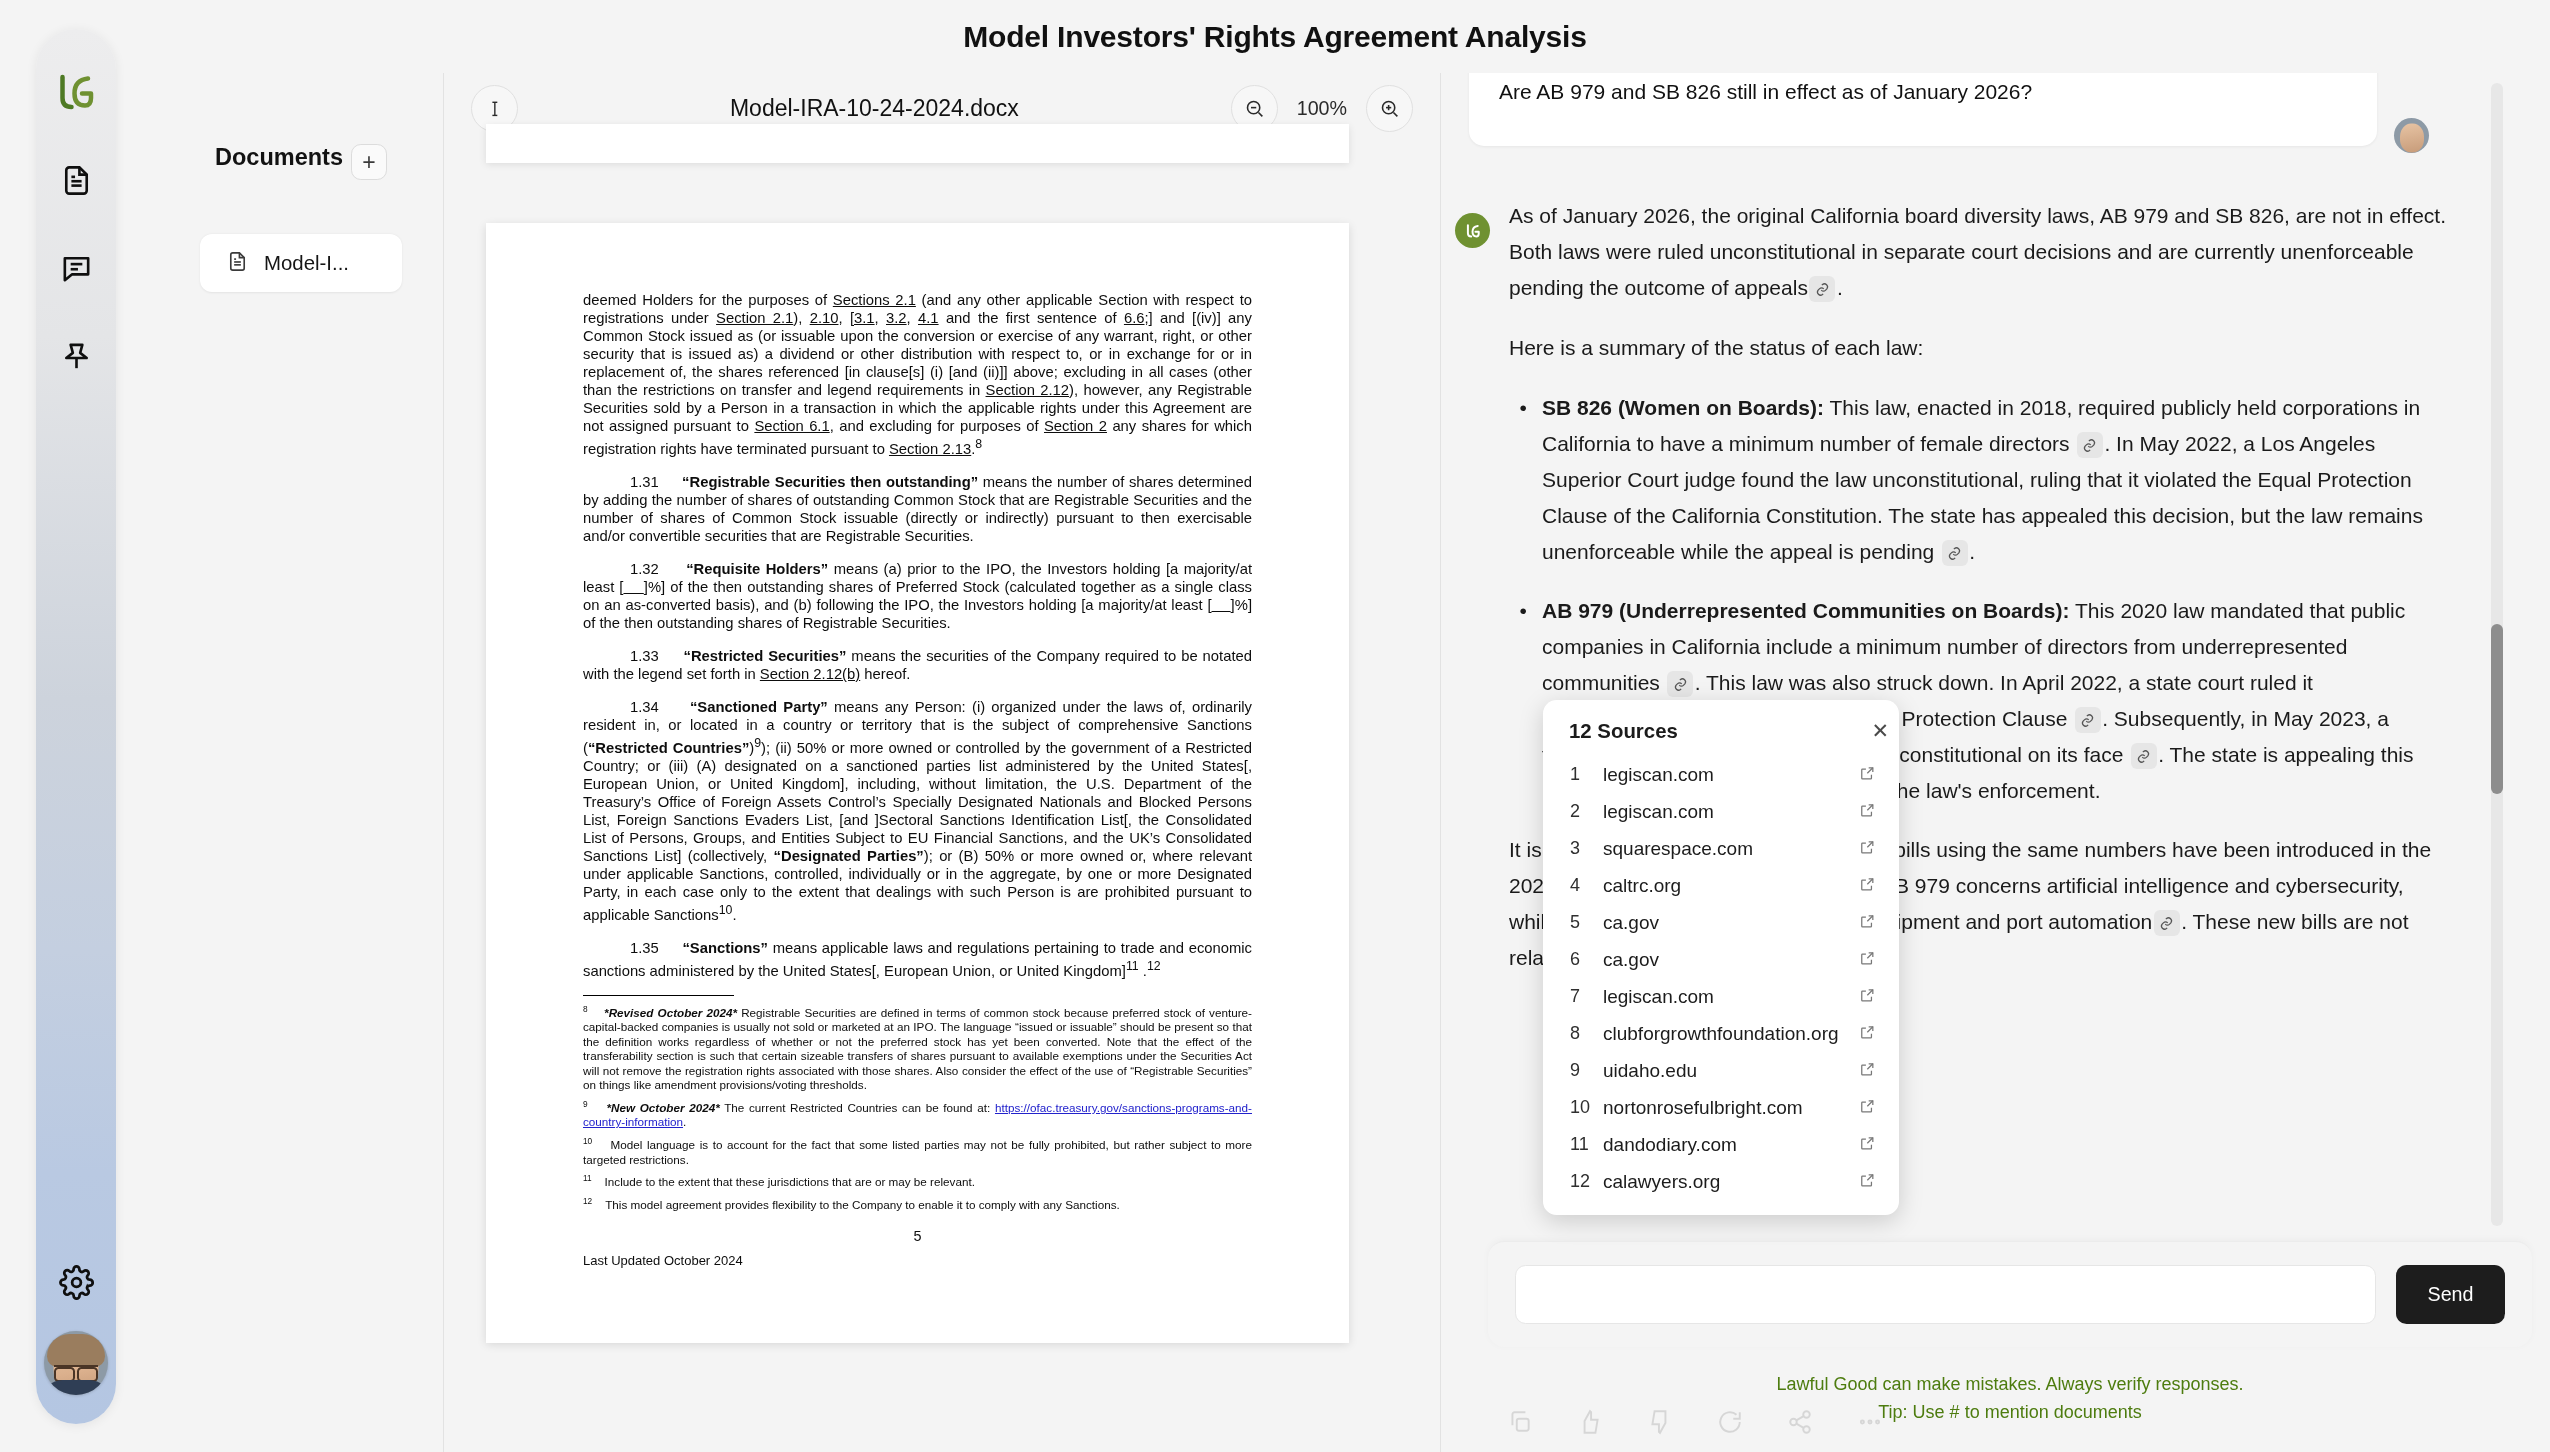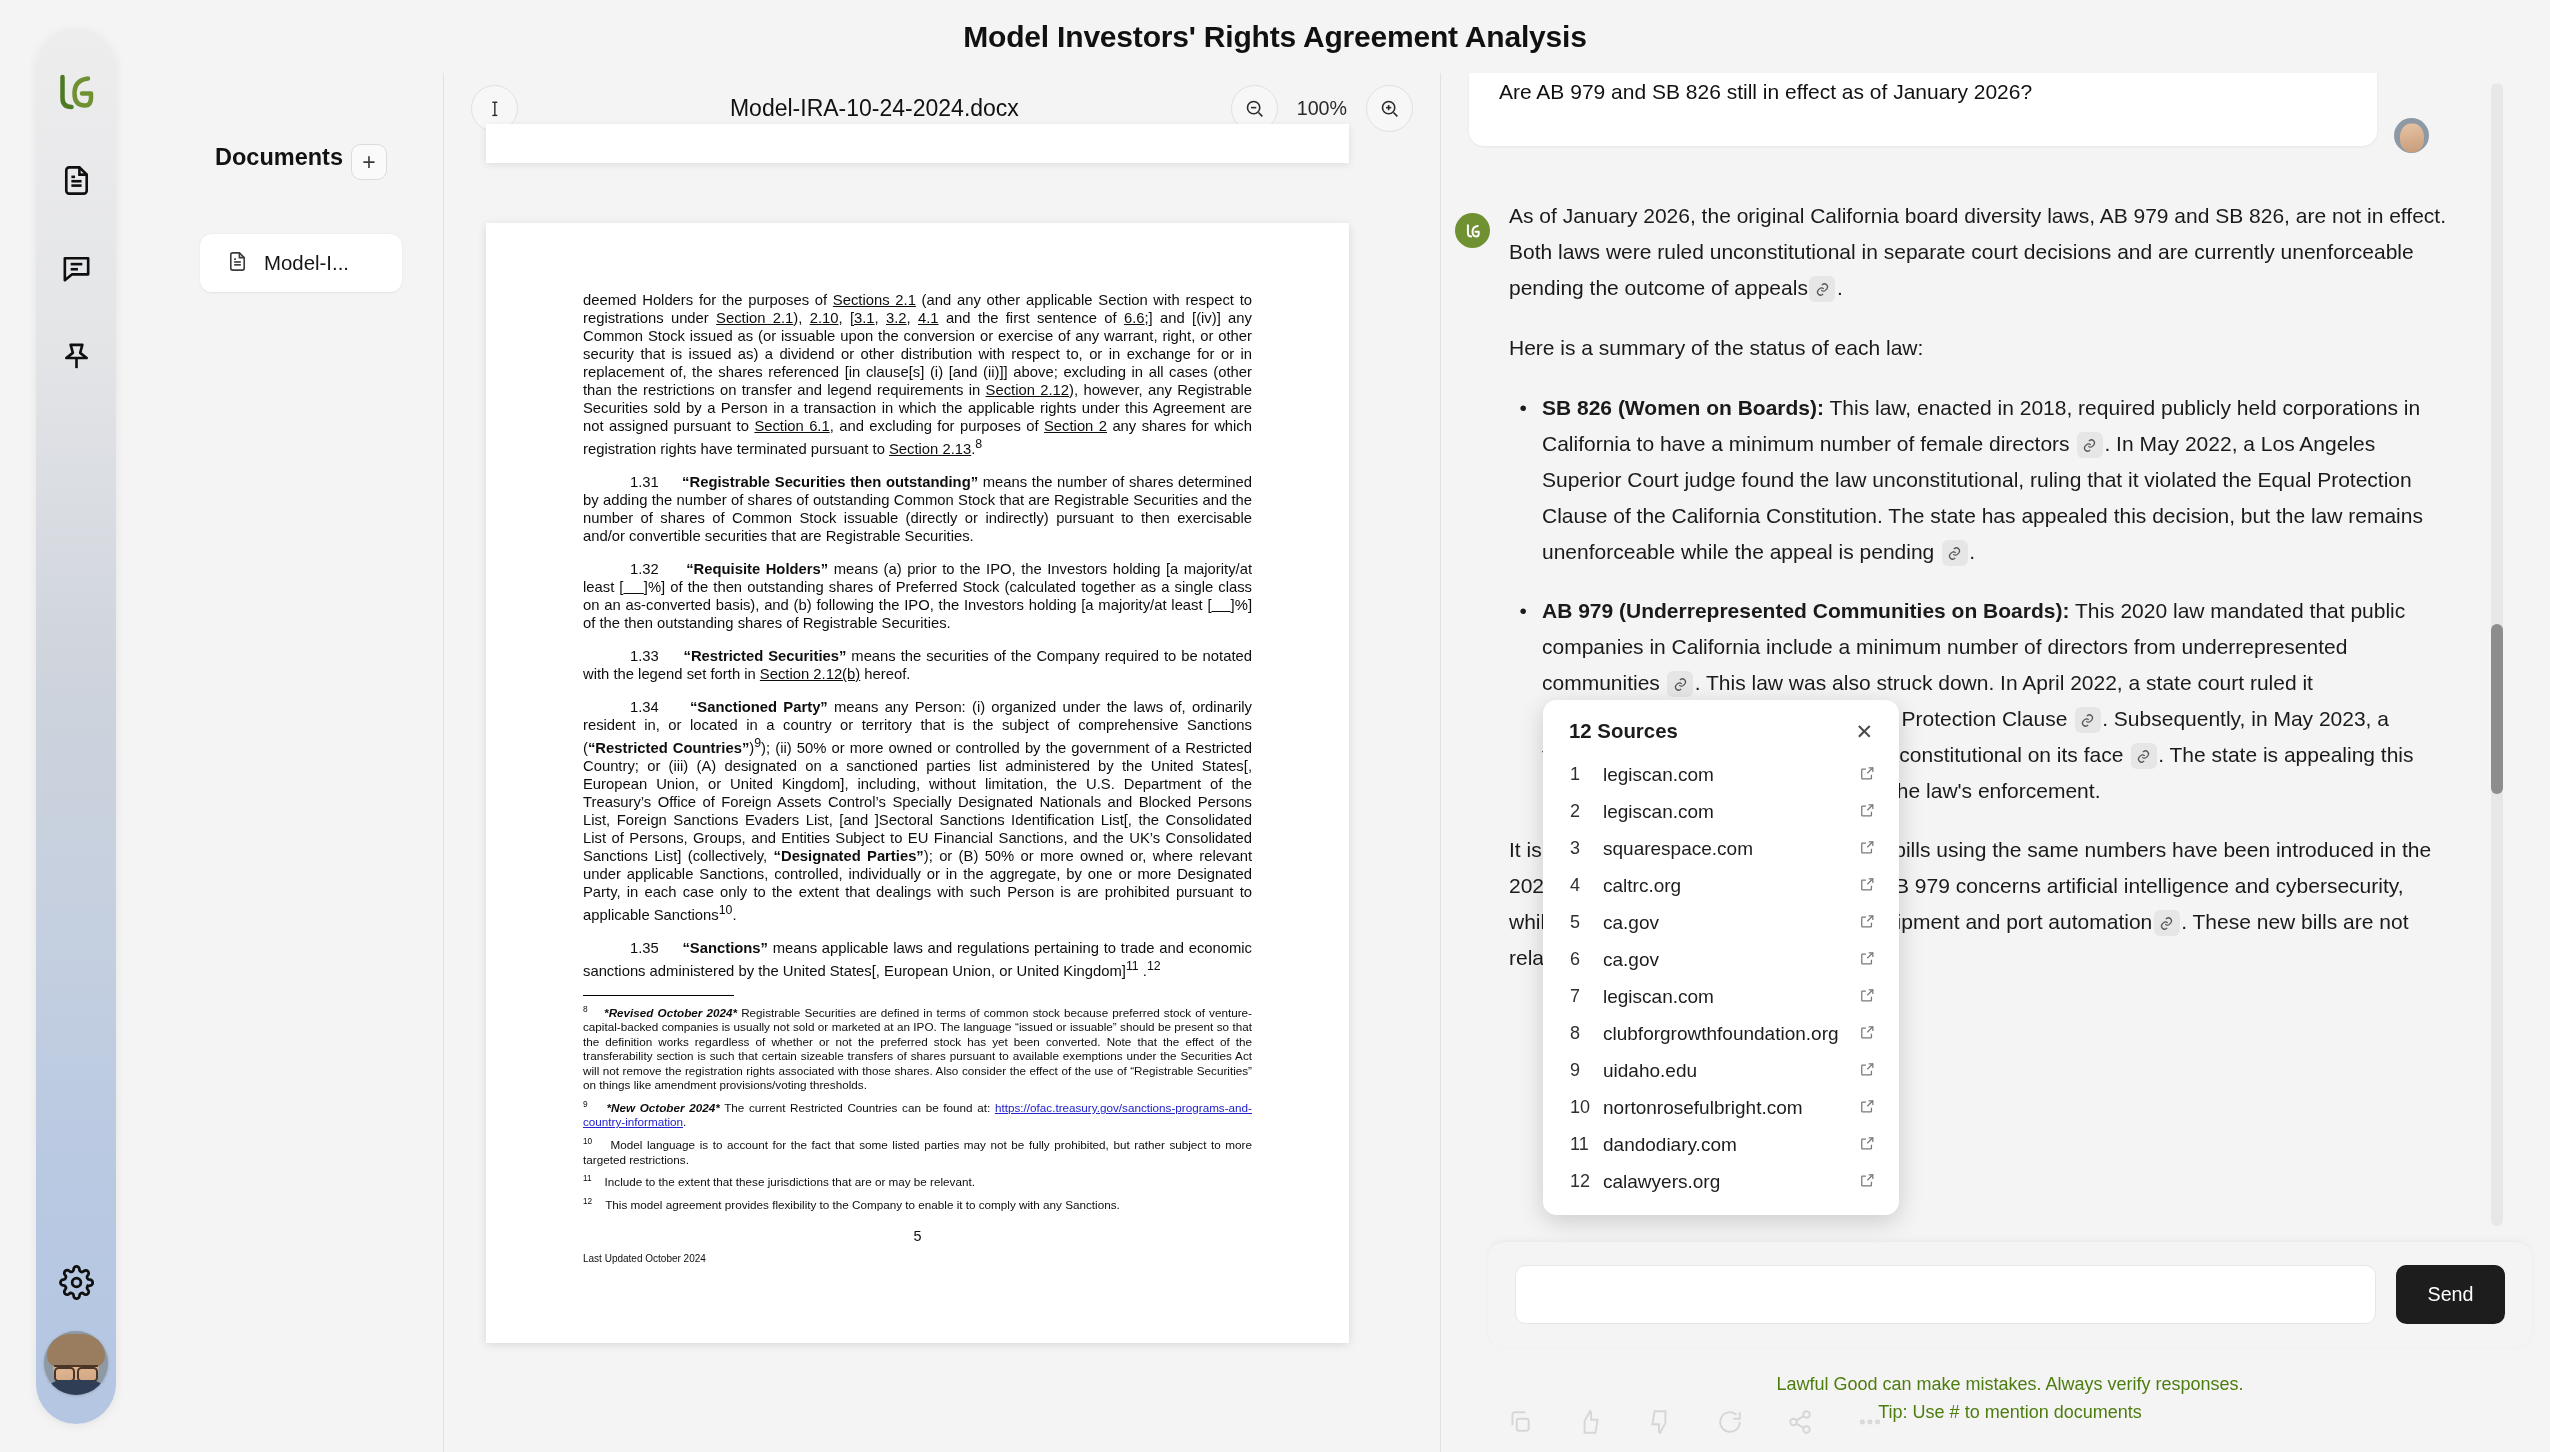--- a/index.html
+++ b/index.html
@@ -147,21 +147,21 @@
   .page p.body { margin-bottom: 15px; }
   .page p.numbered { text-indent: 47px; margin-bottom: 15px; }
   .page u { text-decoration: underline; }
   .page b { font-weight: 700; }
   .fn-rule { width: 151px; height: 1.5px; background: #000; margin: 12px 0 6px 0; }
   .footnotes { font-size: 11.7px; line-height: 14.4px; text-align: justify; }
   .footnotes p { font-size: 11.7px; line-height: 14.4px; margin-bottom: 4.5px; text-align: justify; }
   .footnotes sup { font-size: 8.3px; }
   .fn-link { color: #2222cc; text-decoration: underline; }
   .page-num { text-align: center; font-size: 14.4px; margin-top: 15px; }
-  .last-updated { font-size: 10px; margin-top: 9px; }
+  .last-updated { font-size: 13px; margin-top: 9px; }
 
   
   .chat {
     position: absolute; left: 1442px; top: 73px;
     width: 1108px; height: 1380px;
     background: #f4f4f4;
     overflow: hidden;
   }
   .chat-scroll { position: absolute; left: 0; top: 0; width: 1082px; height: 1173px; }
 
@@ -219,22 +219,22 @@
   
   .sources-pop {
     position: absolute; left: 1543px; top: 700px;
     width: 356px; height: 515px;
     background: #fff; border-radius: 13.6px;
     box-shadow: 0 6px 24px rgba(0,0,0,0.17);
     padding: 19.7px 0 15px 0;
     z-index: 30;
   }
   .sources-head {
-    display: flex; align-items: center; justify-content: space-between;
-    padding: 0 26px 0 26px; margin-bottom: 13.6px;
+    display: flex; align-items: flex-start; justify-content: space-between;
+    padding: 0 10px 0 26px; margin-bottom: 13.6px;
   }
   .sources-head .ttl { font-size: 20.4px; font-weight: 600; color: #1b1b1b; }
   .close-x { font-size: 21px; color: #4a4a4a; cursor: pointer; line-height: 1; }
   .source-row {
     display: flex; align-items: center;
     padding: 0 23px 0 27px; height: 37px; cursor: pointer;
   }
   .source-row .idx {
     width: 33px; font-size: 18px; color: #2f2f2f; text-align: left;
   }

